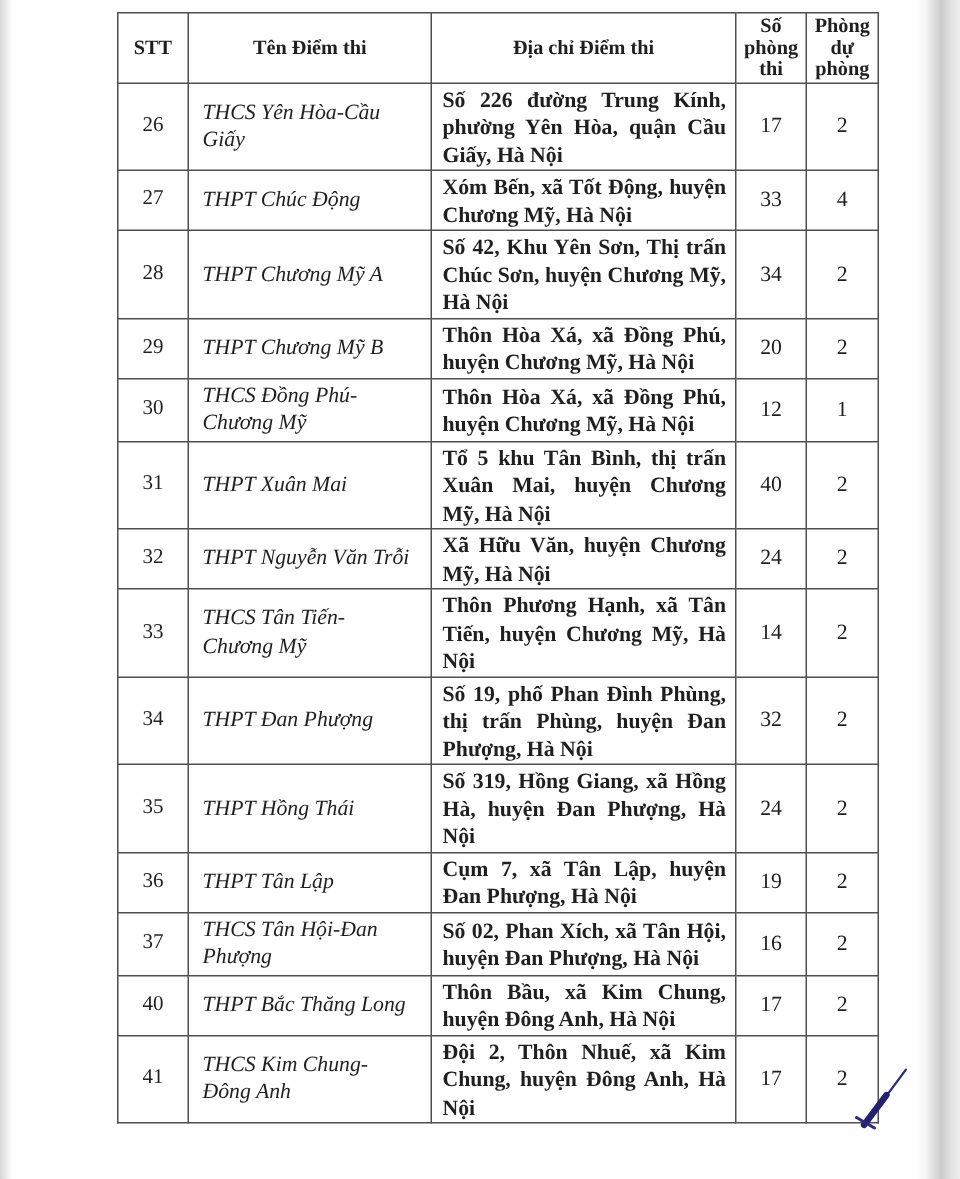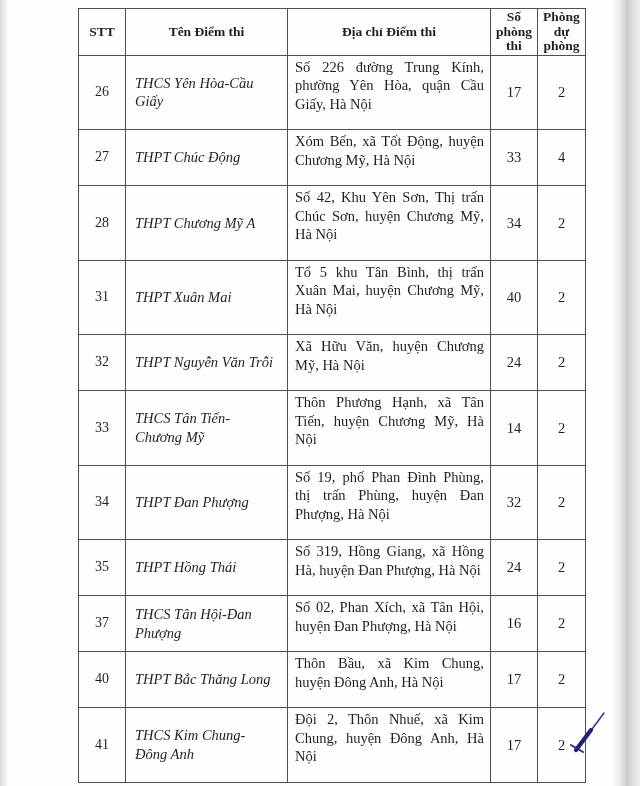--- a/index.html
+++ b/index.html
@@ -61,21 +61,22 @@
     font-size: 14px;
     padding: 3px 2px;
   }
   td.cell-name {
     text-align: left;
     padding: 2px 12px 2px 9px;
     font-style: italic;
   }
   td.cell-addr {
     text-align: justify;
-    padding: 2px 6px 16px 7px;
+    padding: 2px 6px 0 7px;
+    font-weight: bold;
   }
   td.cell-num {
     text-align: center;
     padding: 1px 2px;
     margin-top: 12px;
   }
   .pen-tick {
     position: absolute;
     left: 566px;
     top: 710px;
@@ -124,20 +125,34 @@
       <td class="cell-num">4</td>
     </tr>
         <tr>
       <td class="cell-stt">28</td>
       <td class="cell-name">THPT Chương Mỹ A</td>
       <td class="cell-addr">Số 42, Khu Yên Sơn, Thị trấn Chúc Sơn, huyện Chương Mỹ, Hà Nội</td>
       <td class="cell-num">34</td>
       <td class="cell-num">2</td>
     </tr>
         <tr>
+      <td class="cell-stt">29</td>
+      <td class="cell-name">THPT Chương Mỹ B</td>
+      <td class="cell-addr">Thôn Hòa Xá, xã Đồng Phú, huyện Chương Mỹ, Hà Nội</td>
+      <td class="cell-num">20</td>
+      <td class="cell-num">2</td>
+    </tr>
+        <tr>
+      <td class="cell-stt">30</td>
+      <td class="cell-name">THCS Đồng Phú-Chương Mỹ</td>
+      <td class="cell-addr">Thôn Hòa Xá, xã Đồng Phú, huyện Chương Mỹ, Hà Nội</td>
+      <td class="cell-num">12</td>
+      <td class="cell-num">1</td>
+    </tr>
+        <tr>
       <td class="cell-stt">31</td>
       <td class="cell-name">THPT Xuân Mai</td>
       <td class="cell-addr">Tổ 5 khu Tân Bình, thị trấn Xuân Mai, huyện Chương Mỹ, Hà Nội</td>
       <td class="cell-num">40</td>
       <td class="cell-num">2</td>
     </tr>
         <tr>
       <td class="cell-stt">32</td>
       <td class="cell-name">THPT Nguyễn Văn Trỗi</td>
       <td class="cell-addr">Xã Hữu Văn, huyện Chương Mỹ, Hà Nội</td>
@@ -156,20 +171,27 @@
       <td class="cell-name">THPT Đan Phượng</td>
       <td class="cell-addr">Số 19, phố Phan Đình Phùng, thị trấn Phùng, huyện Đan Phượng, Hà Nội</td>
       <td class="cell-num">32</td>
       <td class="cell-num">2</td>
     </tr>
         <tr>
       <td class="cell-stt">35</td>
       <td class="cell-name">THPT Hồng Thái</td>
       <td class="cell-addr">Số 319, Hồng Giang, xã Hồng Hà, huyện Đan Phượng, Hà Nội</td>
       <td class="cell-num">24</td>
+      <td class="cell-num">2</td>
+    </tr>
+        <tr>
+      <td class="cell-stt">36</td>
+      <td class="cell-name">THPT Tân Lập</td>
+      <td class="cell-addr">Cụm 7, xã Tân Lập, huyện Đan Phượng, Hà Nội</td>
+      <td class="cell-num">19</td>
       <td class="cell-num">2</td>
     </tr>
         <tr>
       <td class="cell-stt">37</td>
       <td class="cell-name">THCS Tân Hội-Đan Phượng</td>
       <td class="cell-addr">Số 02, Phan Xích, xã Tân Hội, huyện Đan Phượng, Hà Nội</td>
       <td class="cell-num">16</td>
       <td class="cell-num">2</td>
     </tr>
         <tr>

